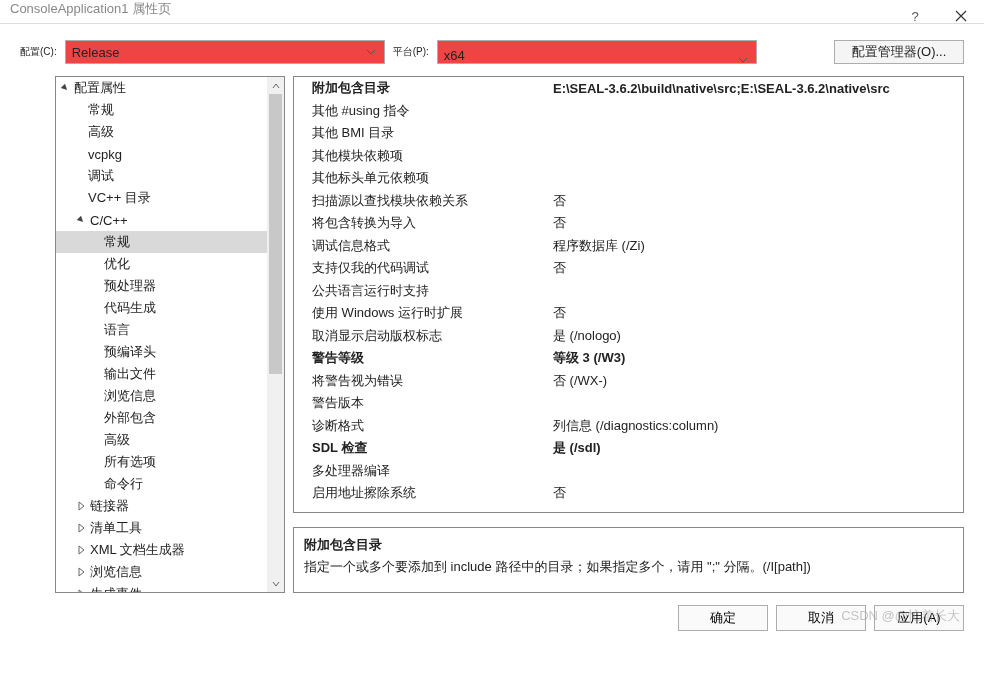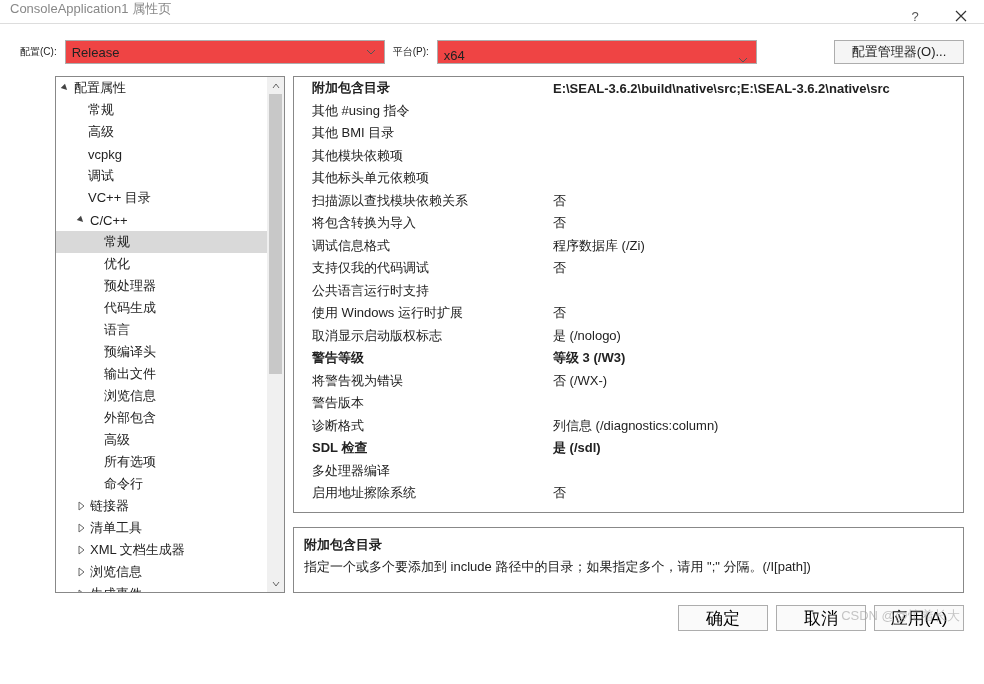--- a/index.html
+++ b/index.html
@@ -145,21 +145,21 @@
   justify-content: flex-end;
   gap: 8px;
   padding: 12px 20px 0 20px;
   position: relative;
 }
 .footer button {
   width: 90px; height: 26px;
   border: 1px solid #adadad;
   background: #fafafa;
   font-family: inherit;
-  font-size: 17px;
+  font-size: 13px;
 }
 .watermark {
   position: absolute;
   right: 24px; bottom: 6px;
   font-size: 13px;
   color: rgba(160,160,160,0.6);
   pointer-events: none;
 }
 </style>
 </head>

